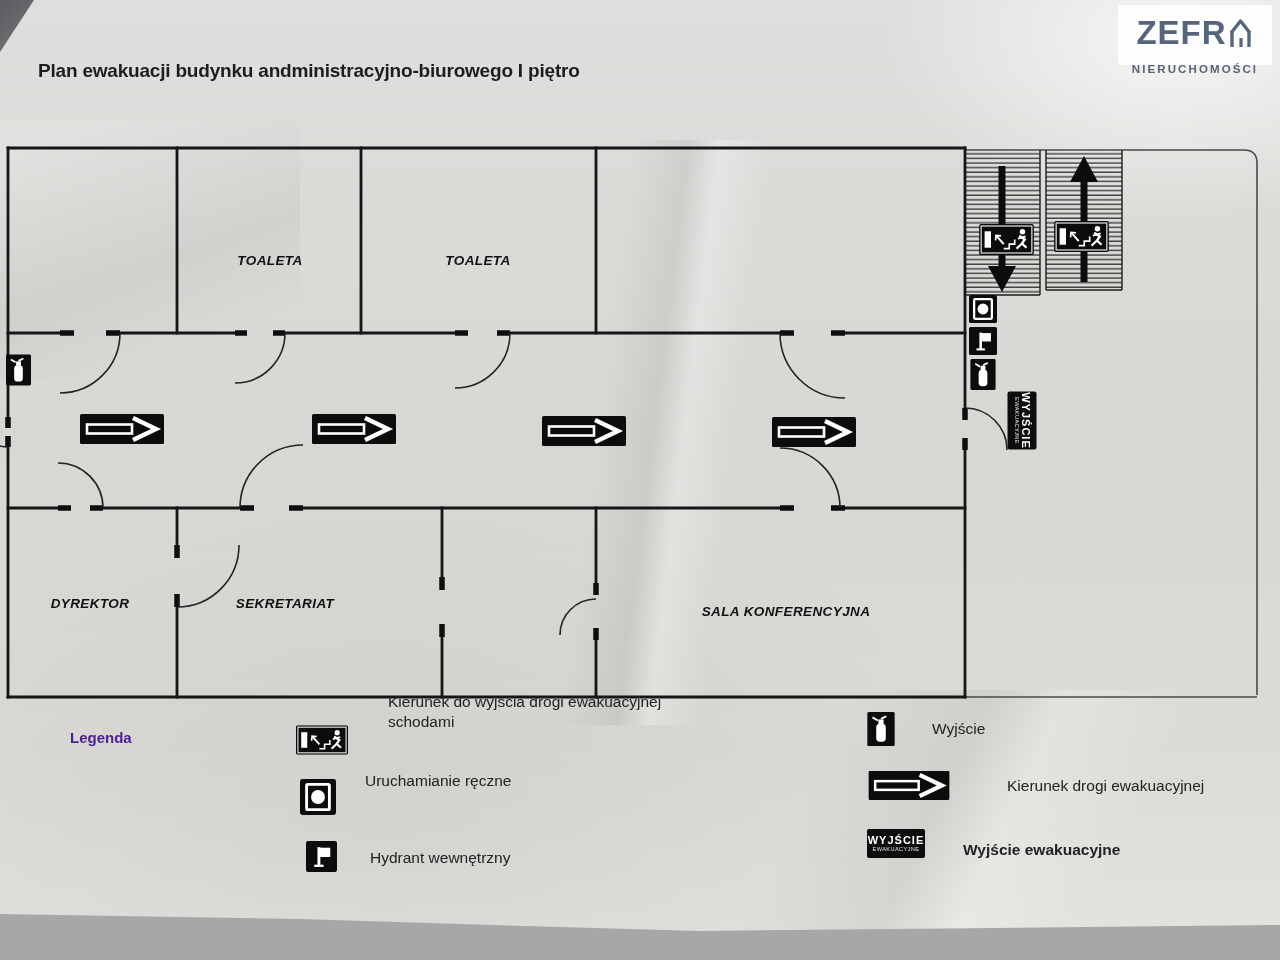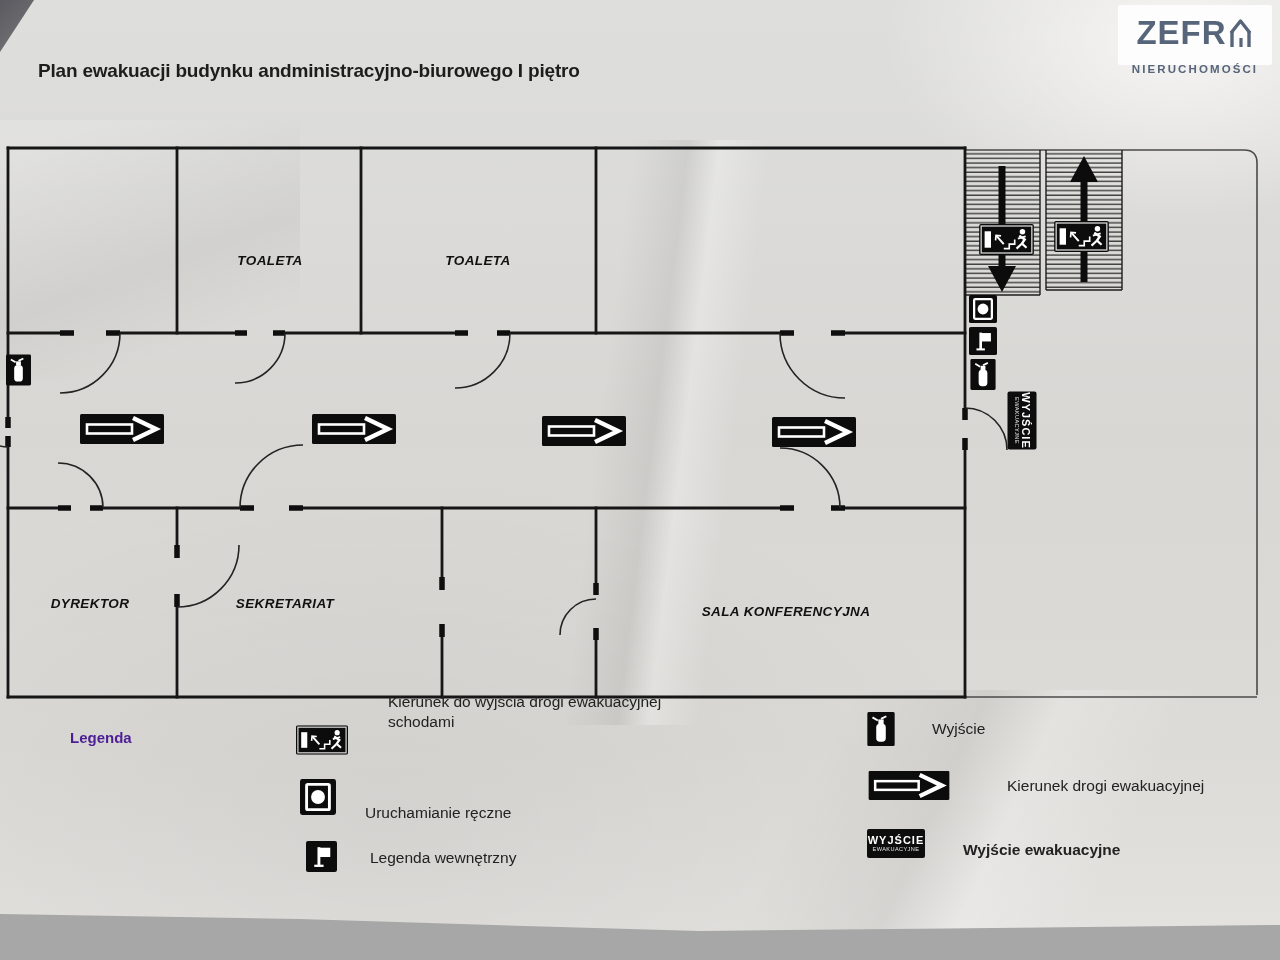--- a/index.html
+++ b/index.html
@@ -214,26 +214,26 @@
   <div class="legend-heading">Legenda</div>
 
   <svg class="icon-abs" style="left:296px;top:723px" width="52" height="34" viewBox="0 0 60 34">
       <use href="#sym-runsign"></use>
     </svg>
   <div class="legend-label" style="left:388px;top:692px;width:330px;line-height:20px;">Kierunek do wyjścia drogi ewakuacyjnej schodami</div>
 
   <svg class="icon-abs" style="left:300px;top:779px" width="36" height="36" viewBox="0 0 30 30">
       <use href="#sym-callpoint"></use>
     </svg>
-  <div class="legend-label" style="left:365px;top:804px;">Uruchamianie ręczne</div>
+  <div class="legend-label" style="left:365px;top:772px;">Uruchamianie ręczne</div>
 
   <svg class="icon-abs" style="left:306px;top:840px" width="31" height="33" viewBox="0 0 30 30">
       <use href="#sym-hydrant"></use>
     </svg>
-  <div class="legend-label" style="left:370px;top:849px;">Legenda wewnętrzny</div>
+  <div class="legend-label" style="left:370px;top:849px;">Hydrant wewnętrzny</div>
 
   <svg class="icon-abs" style="left:867px;top:712px" width="28" height="34" viewBox="0 0 26 32">
       <use href="#sym-ext"></use>
     </svg>
   <div class="legend-label" style="left:932px;top:720px;">Wyjście</div>
 
   <svg class="icon-abs" style="left:867px;top:771px" width="84" height="29" viewBox="0 0 84 30">
       <use href="#sym-arrow"></use>
     </svg>
   <div class="legend-label" style="left:1007px;top:777px;">Kierunek drogi ewakuacyjnej</div>

